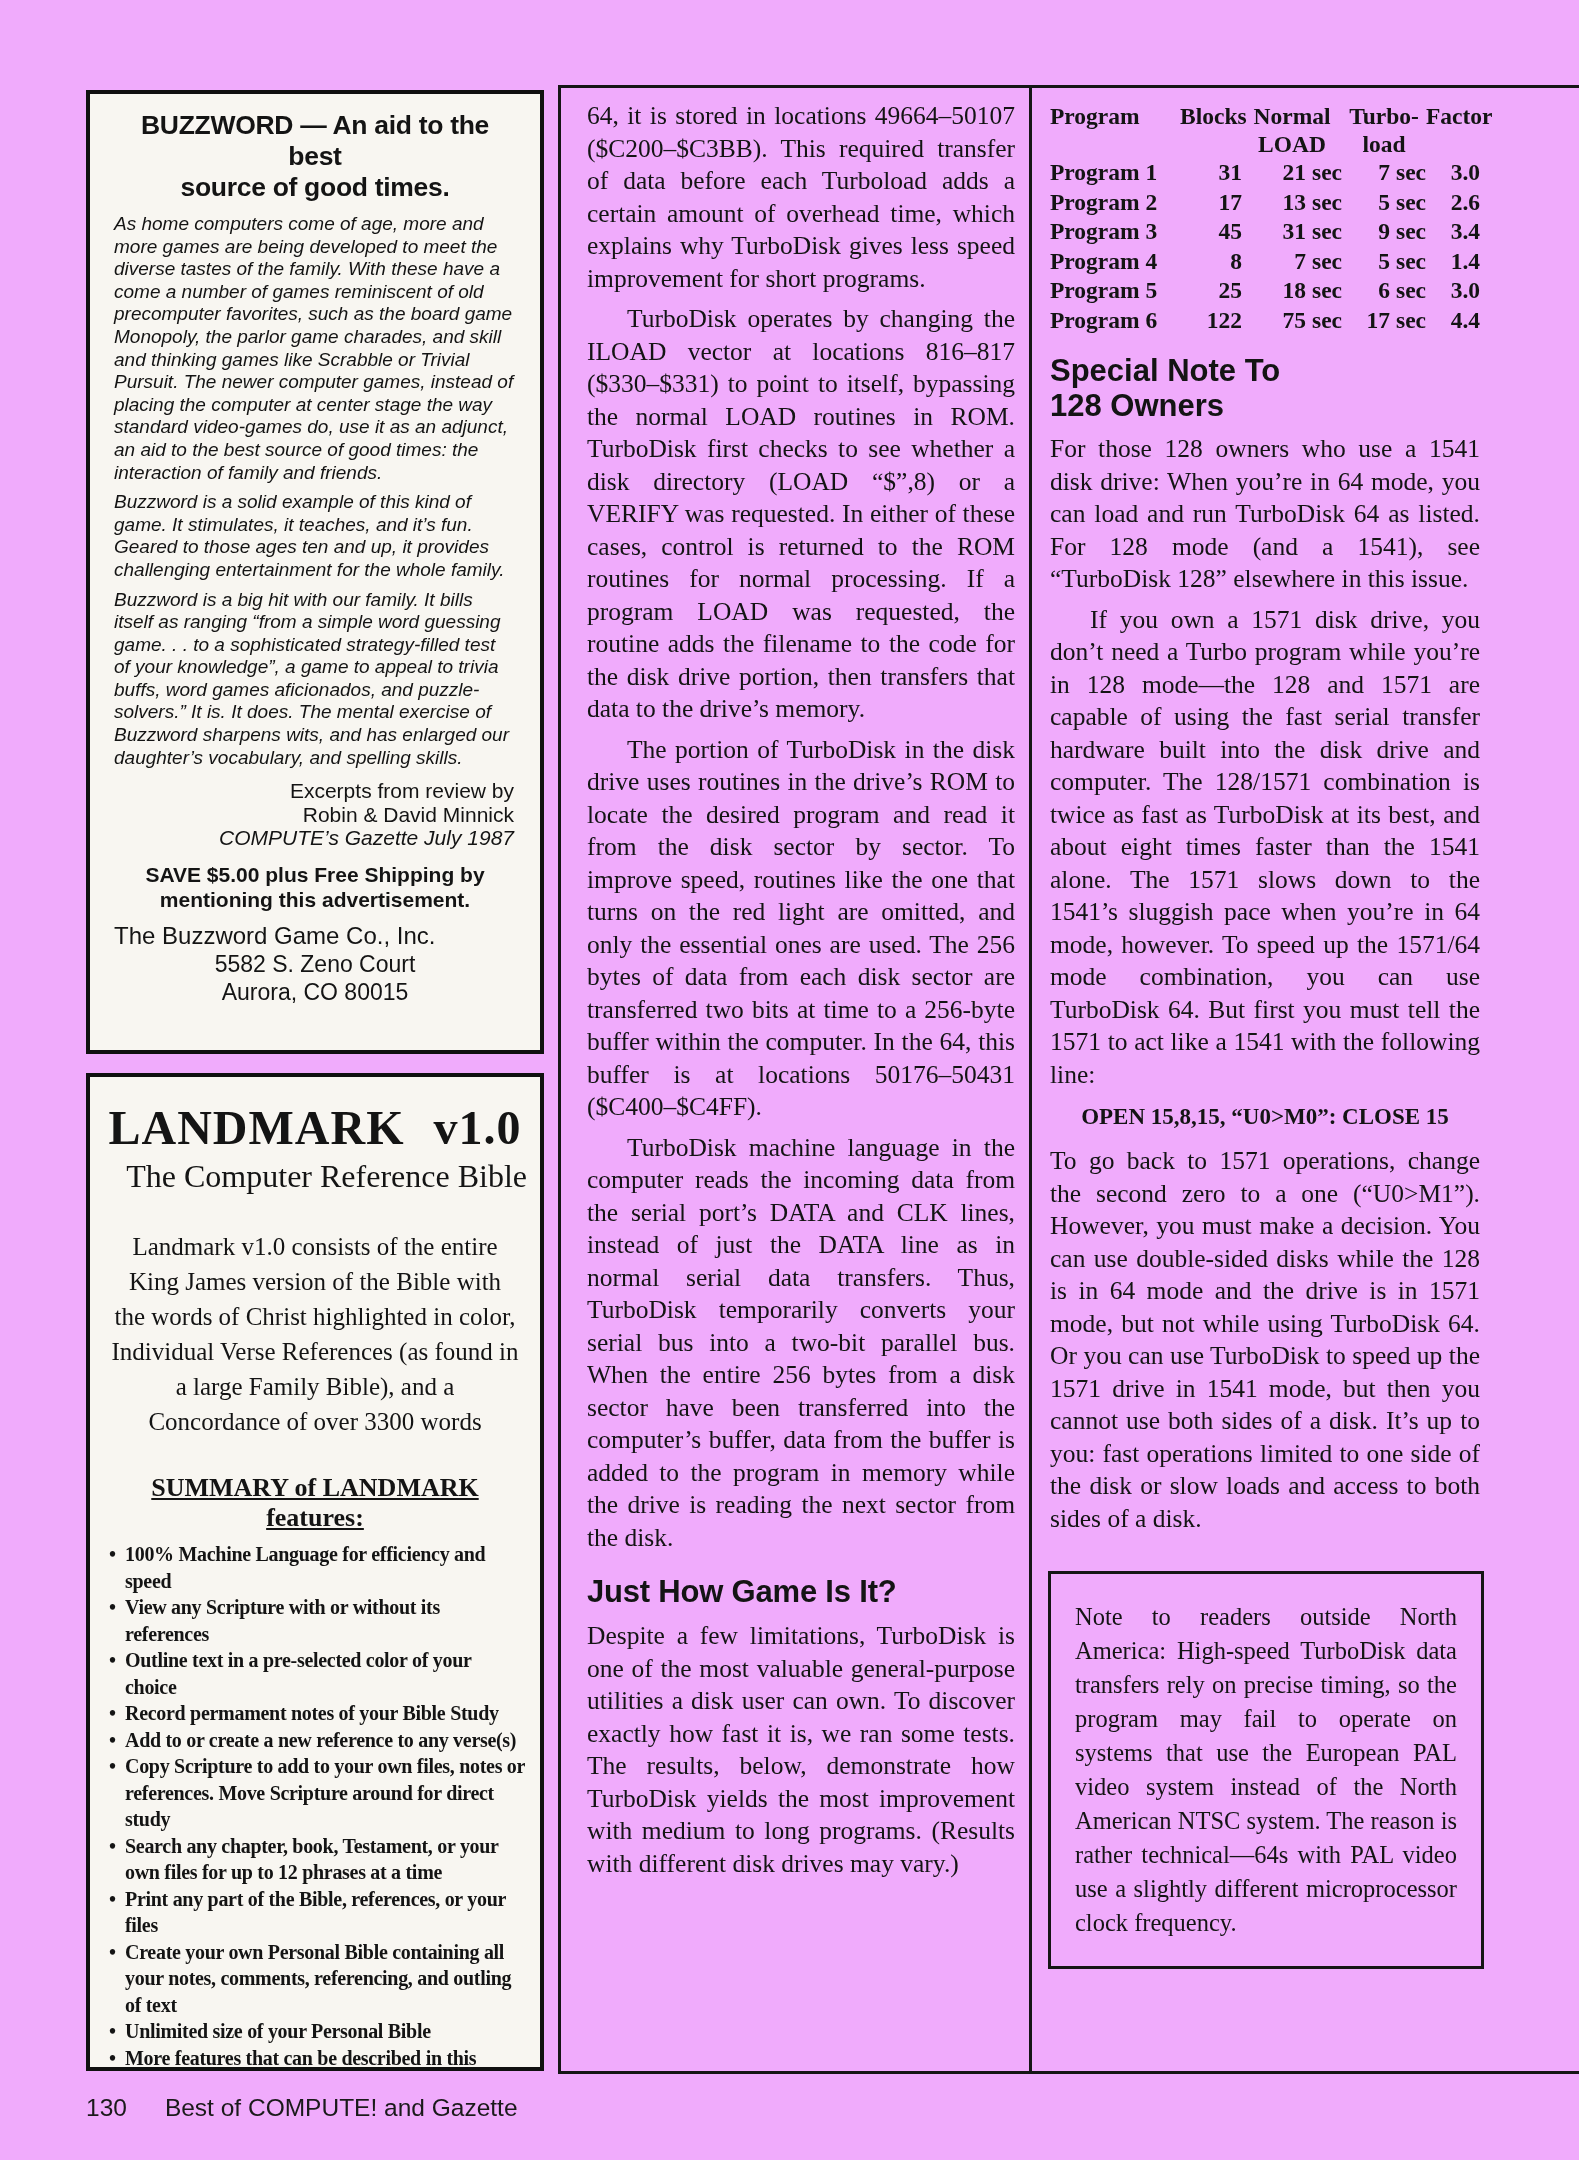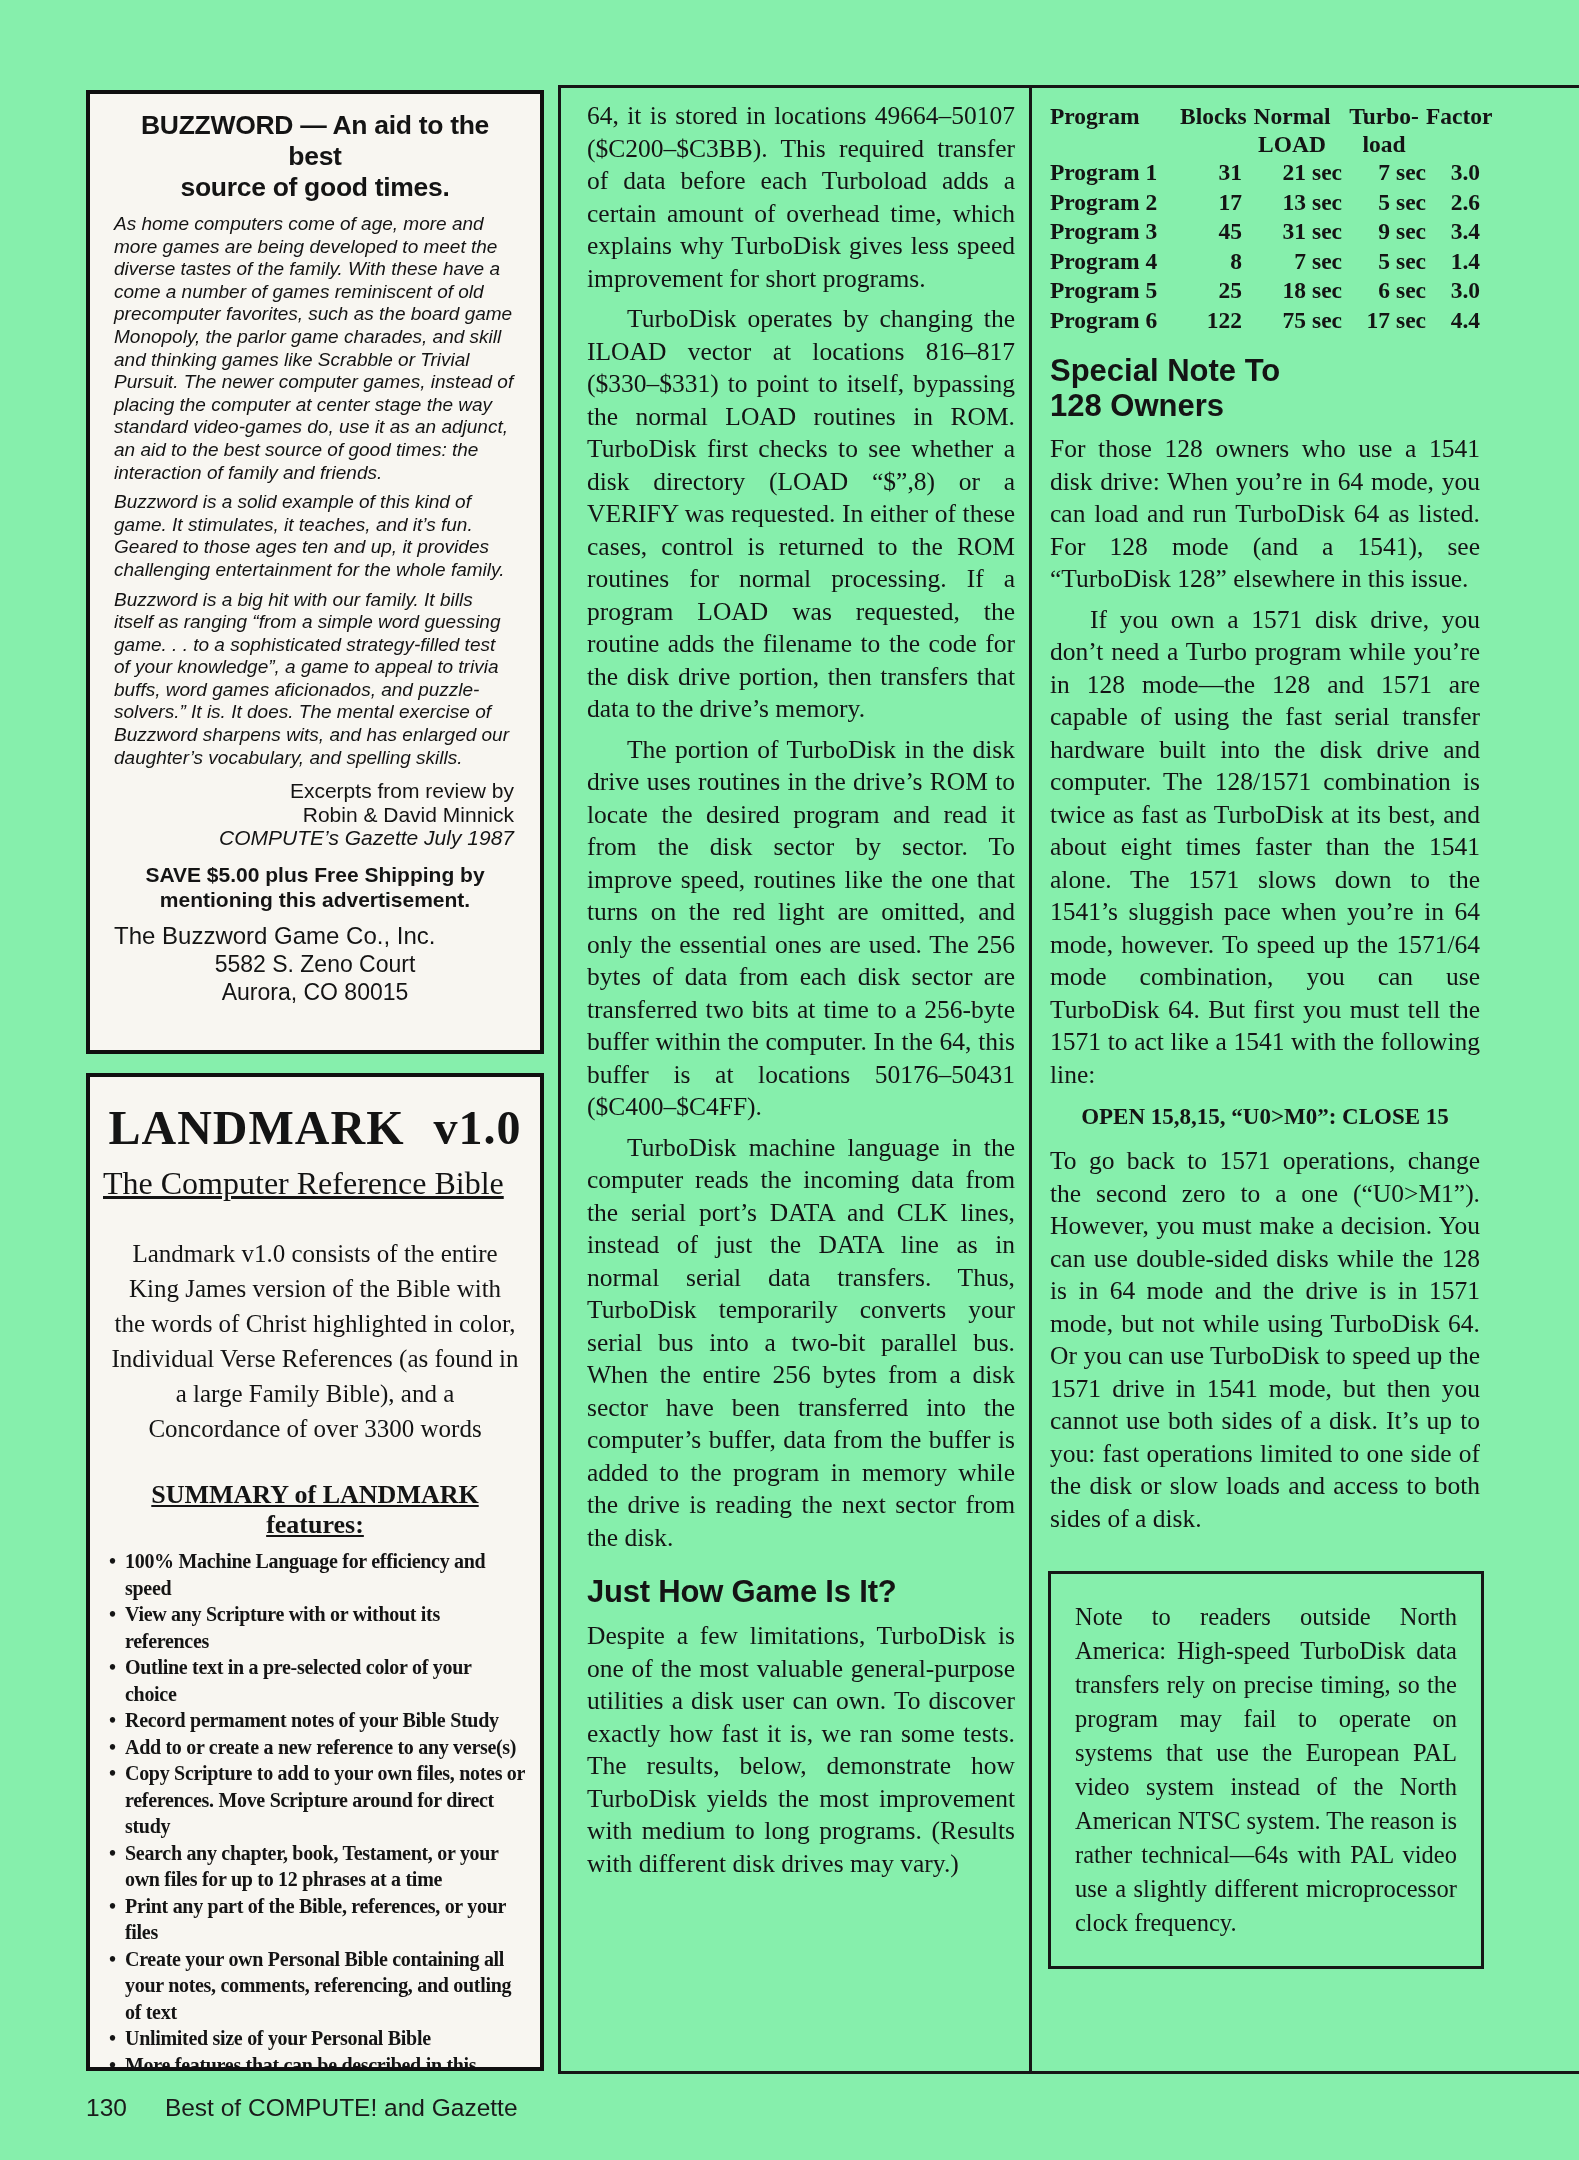--- a/index.html
+++ b/index.html
@@ -1,16 +1,16 @@
 <!DOCTYPE html>
 <html><head>
 <meta charset="utf-8">
 <style>
   html,body{margin:0;padding:0;background:#f8f6f1;}
-  .page{position:relative;width:1579px;height:2160px;background:#86efac;color:#141414;
+  .page{position:relative;width:1579px;height:2160px;background:#f0abfc;color:#141414;
         font-family:"Liberation Serif",serif;overflow:hidden;}
 
   
   .ad{position:absolute;box-sizing:border-box;border:4px solid #101010;background:#f8f6f1;overflow:hidden;}
   .ad-buzzword{left:86px;top:90px;width:458px;height:964px;padding:14px 24px 10px 24px;}
   .ad-landmark{left:86px;top:1073px;width:458px;height:998px;padding:4px 13px 10px 13px;}
 
   .bz-title{margin:2px 0 10px 0;text-align:center;font-family:"Liberation Sans",sans-serif;
             font-weight:bold;font-size:26.5px;line-height:31px;letter-spacing:-0.3px;}
   .bz-body{margin:0 0 7px 0;font-family:"Liberation Sans",sans-serif;font-style:italic;
@@ -21,21 +21,21 @@
   .bz-save{margin:10px 0 8px 0;text-align:center;font-family:"Liberation Sans",sans-serif;
            font-weight:bold;font-size:21px;line-height:25.5px;}
   .bz-order{margin:0 0 6px 0;text-align:center;font-family:"Liberation Sans",sans-serif;
             font-size:19.5px;line-height:24px;}
   .bz-company{margin:2px 0 0 0;text-align:left;font-family:"Liberation Sans",sans-serif;
               font-size:24px;line-height:29px;}
   .bz-addr{text-align:center;font-family:"Liberation Sans",sans-serif;font-size:23px;line-height:28.5px;}
 
   .lm-title{margin:22px 0 0 0;text-align:center;font-weight:bold;font-size:48px;line-height:50px;
             word-spacing:16px;letter-spacing:1px;}
-  .lm-sub{margin:11px 0 0 0;text-align:left;font-size:32px;line-height:38px;text-decoration:underline;}
+  .lm-sub{margin:4px 0 0 0;text-align:right;font-size:32px;line-height:38px;}
   .lm-intro{margin:34px 8px 0 8px;text-align:center;font-size:25px;line-height:35px;}
   .lm-feat-head{margin:34px 0 8px 0;text-align:center;font-weight:bold;font-size:26px;
                 text-decoration:underline;}
   .lm-list{margin:0;padding:0 0 0 6px;list-style:none;font-weight:bold;font-size:20px;
            line-height:26.5px;letter-spacing:-0.3px;}
   .lm-list li{position:relative;padding-left:16px;}
   .lm-list li::before{content:"•";position:absolute;left:0;top:0;}
 
   
   .article-box{position:absolute;left:558px;top:85px;width:1092px;height:1989px;box-sizing:border-box;

